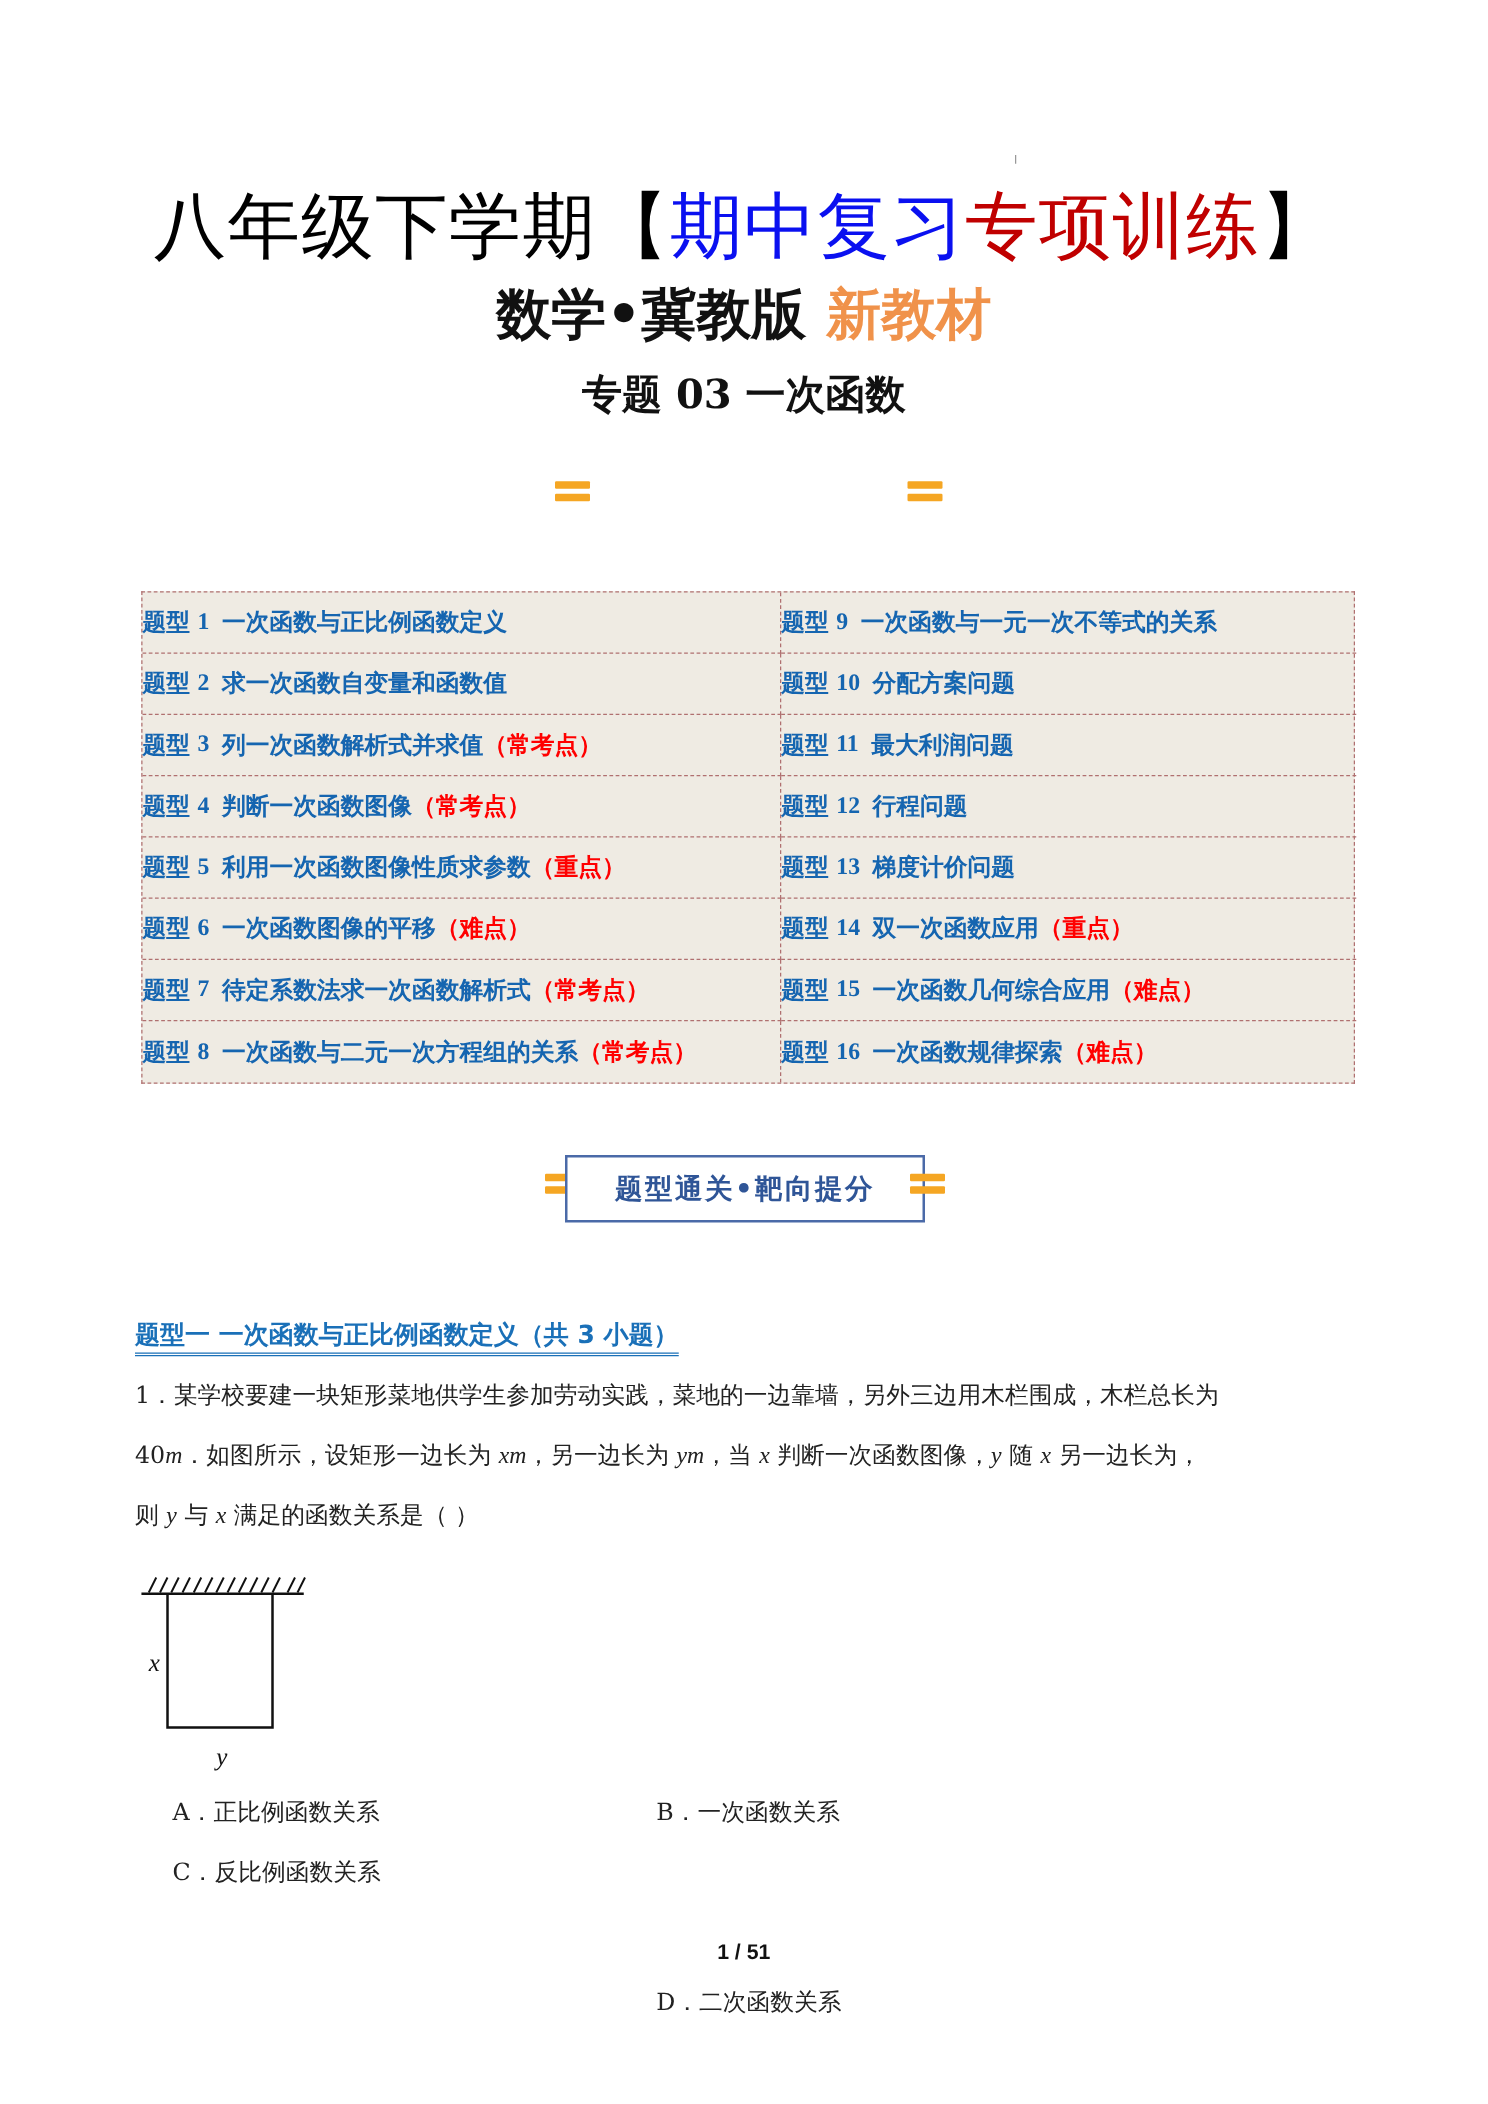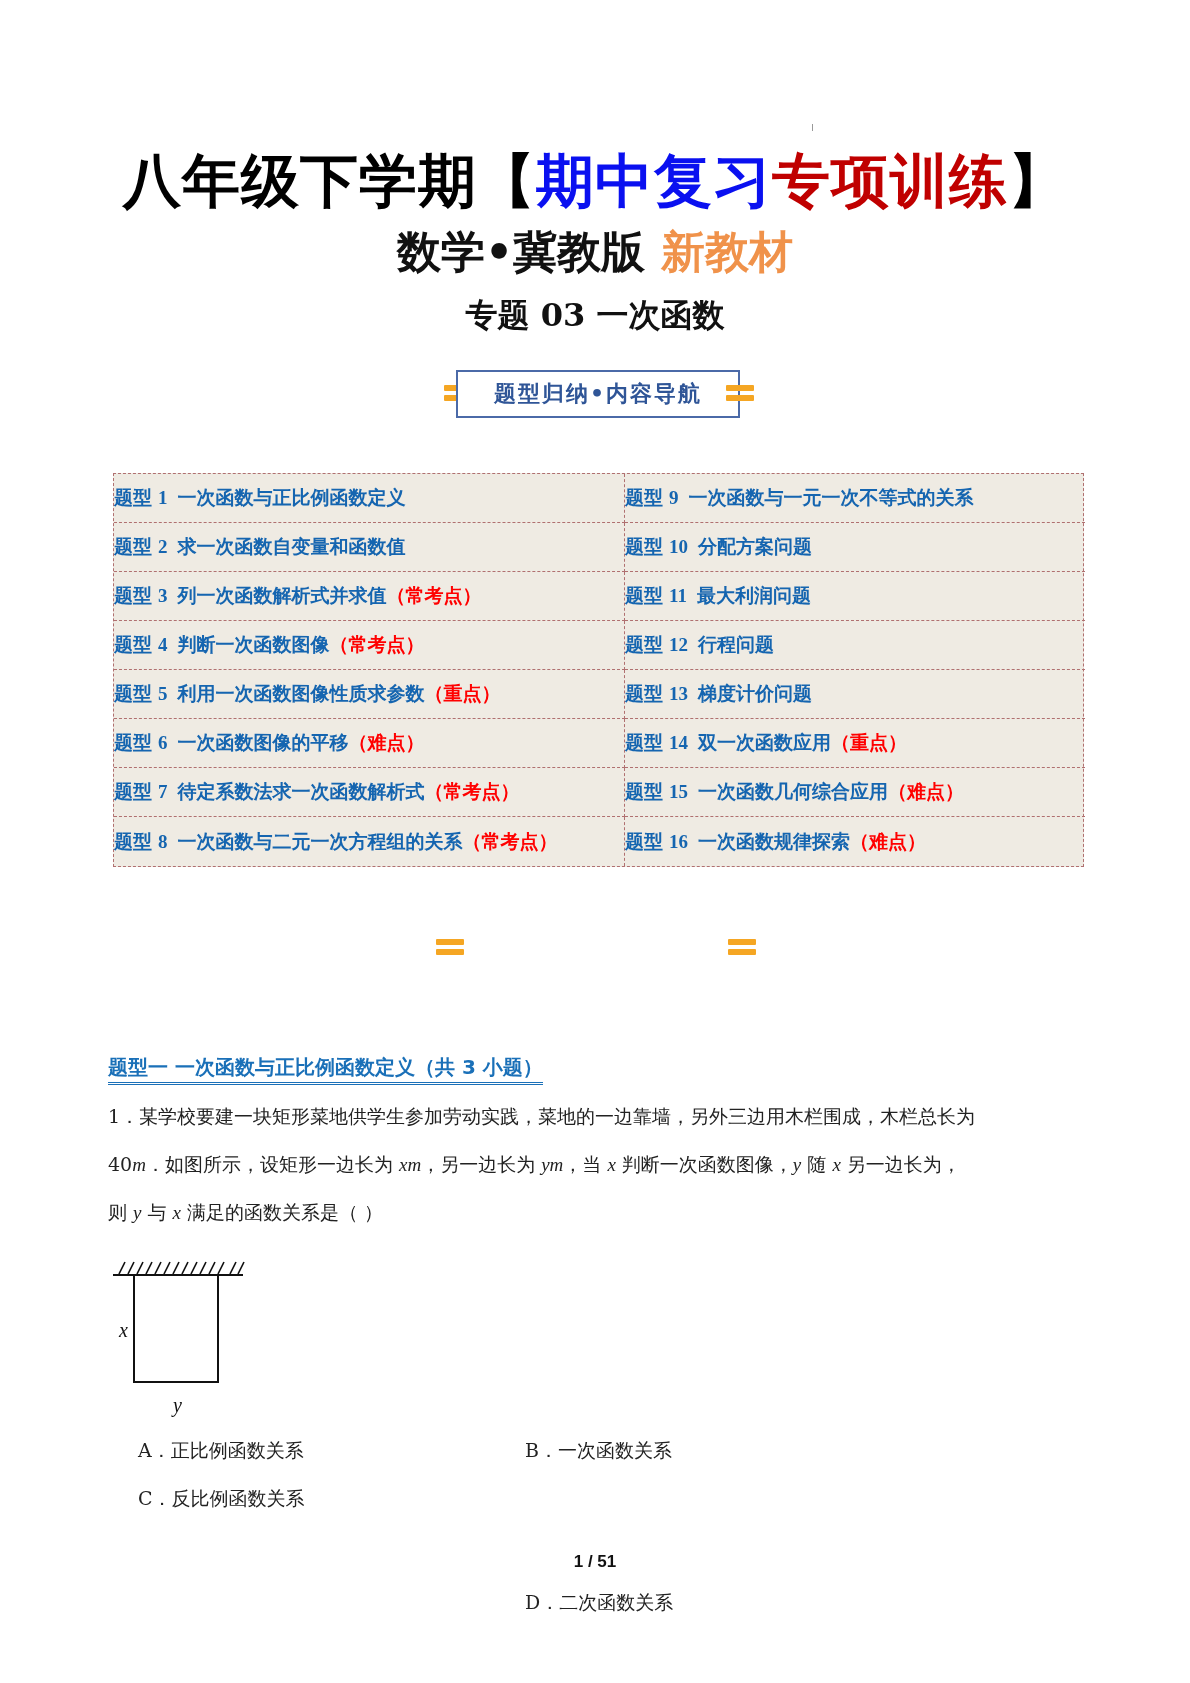--- a/index.html
+++ b/index.html
@@ -5,21 +5,21 @@
   * { box-sizing: border-box; margin: 0; padding: 0; }
   html, body { width: 1190px; height: 1683px; background: #ffffff; overflow: hidden; }
   body { position: relative; font-family: "DejaVu Sans", sans-serif; color: #111; }
 
   .abs { position: absolute; }
 
   .tick-mark { left: 812px; top: 124px; width: 1px; height: 7px; background: #999; }
 
   .main-title {
     left: 0; width: 1190px; top: 146px; text-align: center;
-    font-size: 58px; font-weight: bold; letter-spacing: 1px; line-height: 70px;
+    font-size: 58px; font-weight: normal; letter-spacing: 1px; line-height: 70px;
     font-family: "DejaVu Sans", sans-serif;
   }
   .main-title .c-black { color: #000; }
   .main-title .c-blue { color: #0a10f0; }
   .main-title .c-red { color: #c00000; }
 
   .sub-title {
     left: 0; width: 1190px; top: 224px; text-align: center;
     font-size: 44px; font-weight: bold; line-height: 56px;
   }
@@ -88,23 +88,20 @@
   <span class="c-black">数学•冀教版</span><span class="c-orange">新教材</span>
 </div>
 
 <div class="abs topic-title">专题 03  一次函数</div>
 
 <div class="abs" style="left:448px; top:370px; width:300px; height:52px;">
   <div class="abs banner-deco" style="left:-4px; top:15px;">
       <span></span>
       <span></span>
     </div>
-  <div class="abs banner" style="left:8px; top:0; width:284px;">
-    <span>题型归纳•内容导航</span>
-  </div>
   <div class="abs banner-deco" style="left:278px; top:15px;">
       <span></span>
       <span></span>
     </div>
 </div>
 
 <div class="abs nav-table">
   <div class="nav-cell left">
       <span>题型</span>
       <span class="num">1</span>
@@ -208,20 +205,23 @@
       <span>一次函数规律探索</span>
       <span class="tag">（难点）</span>
     </div>
 </div>
 
 <div class="abs" style="left:440px; top:922px; width:310px; height:56px;">
   <div class="abs banner-deco" style="left:-4px; top:17px;">
       <span></span>
       <span></span>
     </div>
+  <div class="abs banner" style="left:12px; top:2px; width:288px; height:54px;">
+    <span>题型通关•靶向提分</span>
+  </div>
   <div class="abs banner-deco" style="left:288px; top:17px;">
       <span></span>
       <span></span>
     </div>
 </div>
 
 <div class="abs section-heading">题型一  一次函数与正比例函数定义（共 3 小题）</div>
 
 <div class="abs q-line" style="top:1102px;">1．某学校要建一块矩形菜地供学生参加劳动实践，菜地的一边靠墙，另外三边用木栏围成，木栏总长为</div>
 <div class="abs q-line" style="top:1150px;">

